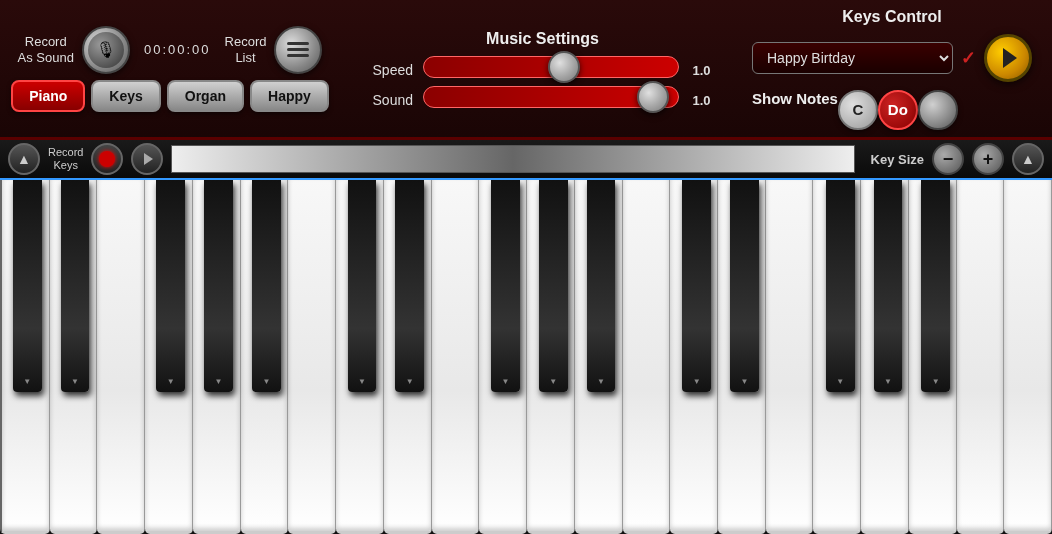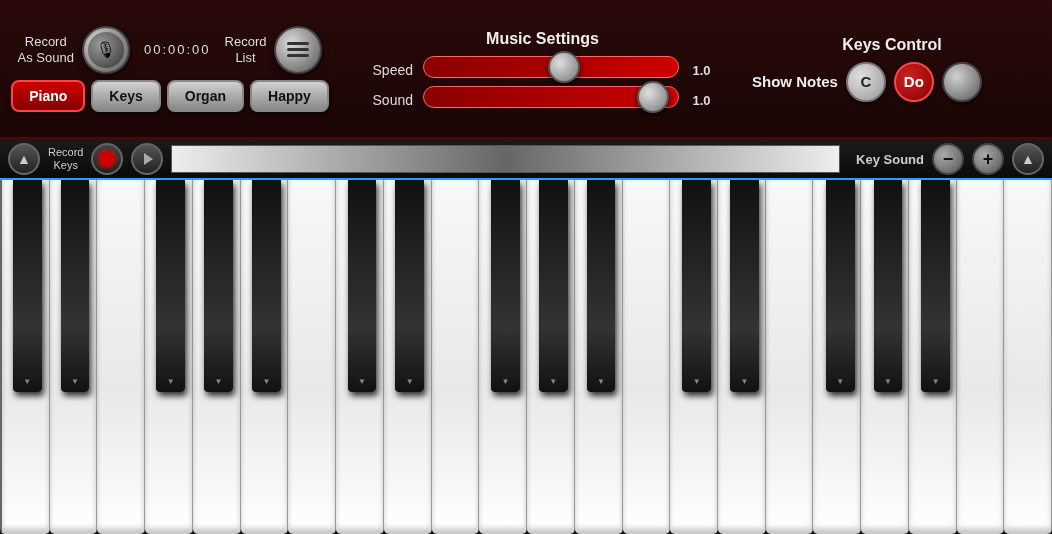--- a/index.html
+++ b/index.html
@@ -245,22 +245,21 @@
       width: 0;
       height: 0;
       border-left: 14px solid #222;
       border-top: 10px solid transparent;
       border-bottom: 10px solid transparent;
       margin-left: 4px;
     }
 
     #show-notes-row {
       display: flex;
-      align-items: center;
-      gap: 8px;
+      gap: 0;
     }
 
     #show-notes-label {
       color: #eee;
       font-size: 15px;
       font-weight: bold;
     }
 
     .note-badge {
       width: 40px;
@@ -518,20 +517,29 @@
       <div class="slider-track">
         <div class="slider-thumb" style="left: 90%;"></div>
       </div>
       <span class="slider-value">1.0</span>
     </div>
   </div>
 
   <div id="music-control">
     <span id="music-control-title">Keys Control</span>
 
+    <div id="song-row">
+      <select id="song-select">
+        <option>Happy Birtday</option>
+      </select>
+      <span class="checkmark-icon">✓</span>
+      <div class="play-btn-large">
+        <div class="play-triangle"></div>
+      </div>
+    </div>
 
     <div id="show-notes-row">
       <span id="show-notes-label">Show Notes</span>
       <div class="note-badge note-badge-c">
         <span>C</span>
       </div>
       <div class="note-badge note-badge-do">
         <span>Do</span>
       </div>
       <div class="metallic-knob"></div>
@@ -546,21 +554,21 @@
   <div class="rec-dot-btn">
     <div class="rec-dot"></div>
   </div>
   <div class="play-small-btn">
     <div class="play-small-triangle"></div>
   </div>
 
   <div id="mini-keys-container" style="flex:1; height:28px; background:linear-gradient(90deg,#eee,#ccc,#aaa,#888,#666,#888,#aaa,#ccc,#eee); border: 1px solid #555; position:relative;">
   </div>
 
-  <span id="key-size-label">Key Sound</span>
+  <span id="key-size-label">Key Size</span>
   <div class="key-size-btn">−</div>
   <div class="key-size-btn">+</div>
   <div class="up-arrow-btn">▲</div>
 </div>
 
 <div id="bottom-section">
   <div id="piano">
 
     <div id="white-keys" style="display:flex; width:100%; height:100%; position:relative;">
     <div class="white-key"></div>

